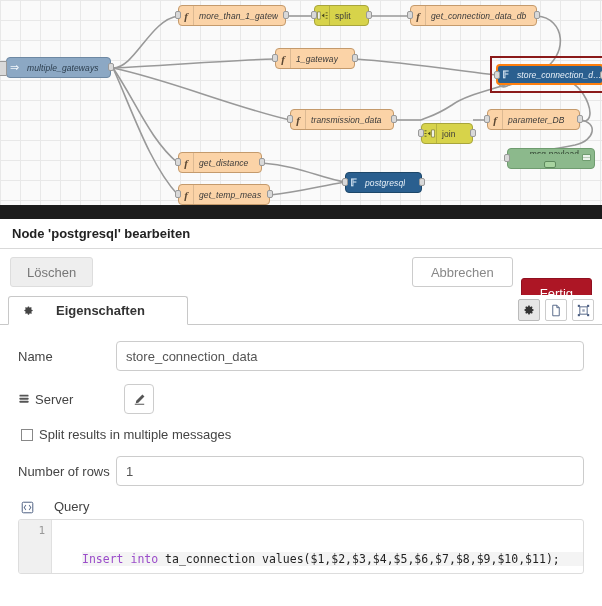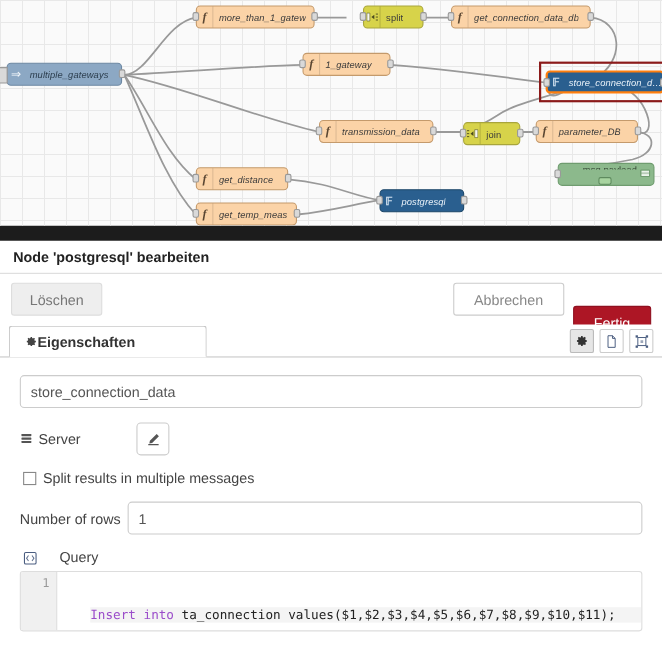--- a/index.html
+++ b/index.html
@@ -99,21 +99,21 @@
   #btn-cancel{margin-right:8px;}
 
   
   #tabstrip{
     height:30px;display:flex;align-items:flex-end;
     border-bottom:1px solid #c8c8c8;background:#fff;box-sizing:border-box;
     padding:0 8px 0 8px;position:relative;
   }
   #tab-properties{
     height:29px;min-width:180px;padding:0 14px;
-    display:flex;align-items:center;gap:0;
+    display:flex;align-items:center;gap:22px;
     border:1px solid #c8c8c8;border-bottom:1px solid #fff;
     border-radius:3px 3px 0 0;background:#fff;
     font-size:13px;font-weight:bold;color:#333;
     position:relative;top:1px;box-sizing:border-box;cursor:pointer;
   }
   #tab-icons{margin-left:auto;display:flex;gap:5px;padding-bottom:3px;}
   .ibtn{
     width:22px;height:22px;border:1px solid #ccc;background:#fff;border-radius:2px;
     display:flex;align-items:center;justify-content:center;cursor:pointer;box-sizing:border-box;
   }
@@ -197,21 +197,21 @@
         <span class="nlabel">multiple_gateways</span>
         <span class="inj-btn"></span>
         <span class="port out"></span>
       </div>
       <div class="node n-func" style="left: 178px; top: 5px; width: 108px;">
         <span class="nicon">f</span>
         <span class="nlabel">more_than_1_gatew</span>
         <span class="port in"></span>
         <span class="port out"></span>
       </div>
-      <div class="node n-yl" style="left: 330px; top: 5px; width: 55px;">
+      <div class="node n-yl" style="left: 314px; top: 5px; width: 55px;">
         <span class="nicon">
           <svg width="11" height="9" viewBox="0 0 12 10">
             <path d="M0.5 1h3v8h-3z" fill="#f7f7ef" stroke="#6b6b2e" stroke-width=".7"></path>
             <path d="M5 5l3-2.3v4.6z" fill="#4a4a1e"></path>
             <path d="M9.5 2h2.2M9.5 5h2.2M9.5 8h2.2" stroke="#4a4a1e" stroke-width=".9"></path>
           </svg>
         </span>
         <span class="nlabel">split</span>
         <span class="port in"></span>
         <span class="port out"></span>
@@ -233,21 +233,21 @@
         <span class="nlabel">store_connection_data</span>
         <span class="port in"></span>
         <span class="port out"></span>
       </div>
       <div class="node n-func" style="left: 290px; top: 109px; width: 104px;">
         <span class="nicon">f</span>
         <span class="nlabel">transmission_data</span>
         <span class="port in"></span>
         <span class="port out"></span>
       </div>
-      <div class="node n-yl" style="left: 421px; top: 111px; width: 52px;">
+      <div class="node n-yl" style="left: 421px; top: 123px; width: 52px;">
         <span class="nicon">
           <svg width="11" height="9" viewBox="0 0 12 10">
             <path d="M0.5 2h2.2M0.5 5h2.2M0.5 8h2.2" stroke="#4a4a1e" stroke-width=".9"></path>
             <path d="M4 5l3-2.3v4.6z" fill="#4a4a1e"></path>
             <path d="M8.3 1h3.2v8H8.3z" fill="#f7f7ef" stroke="#6b6b2e" stroke-width=".7"></path>
           </svg>
         </span>
         <span class="nlabel">join</span>
         <span class="port in"></span>
         <span class="port out"></span>
@@ -334,20 +334,21 @@
           <rect x="1" y="12.4" width="2.6" height="2.6" fill="#4a5d80"></rect>
           <rect x="12.4" y="12.4" width="2.6" height="2.6" fill="#4a5d80"></rect>
         </svg>
       </div>
     </div>
   </div>
 
   <div id="form">
 
     <div class="row">
+      <div class="flabel">Name</div>
       <input class="finput" type="text" value="store_connection_data" style="">
     </div>
 
     <div class="row">
       <div class="flabel">
         <span style="display:inline-flex;">
           <svg width="12" height="12" viewBox="0 0 16 16">
             <rect x="2" y="2.2" width="12" height="2.6" rx="0.6" fill="#555"></rect>
             <rect x="2" y="6.3" width="12" height="2.6" rx="0.6" fill="#555"></rect>
             <rect x="2" y="10.4" width="12" height="2.6" rx="0.6" fill="#555"></rect>

